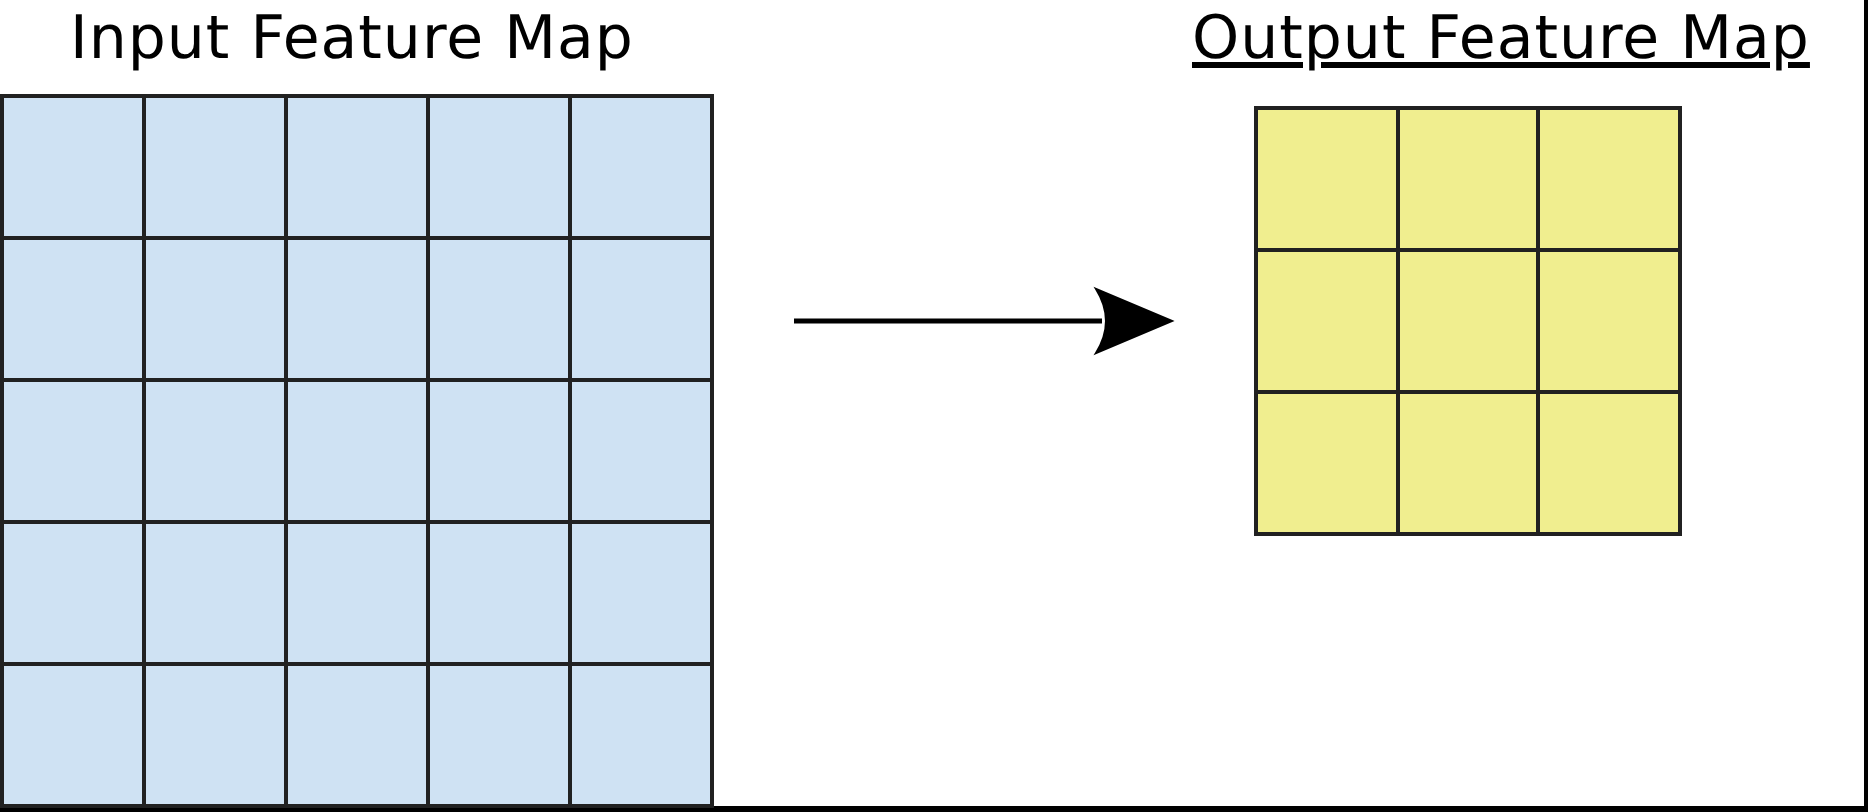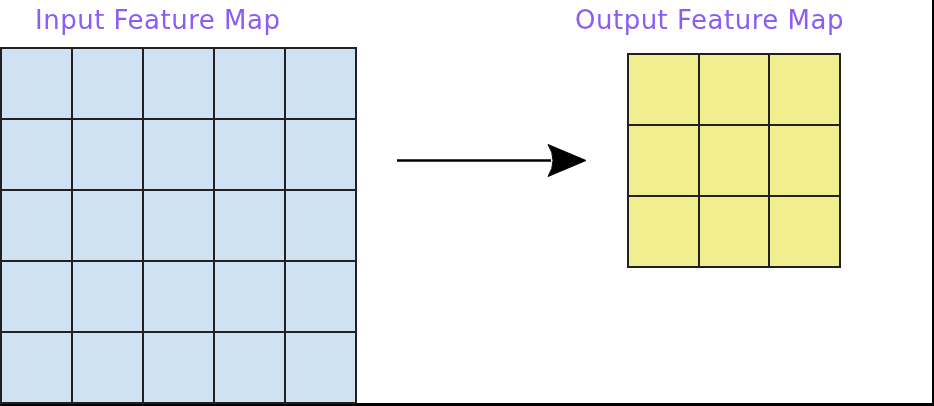--- a/index.html
+++ b/index.html
@@ -11,28 +11,28 @@
   .canvas {
     position: relative;
     width: 934px; height: 406px;
     background: var(--bg, #ffffff);
     border-right: 2px solid var(--frame, #000);
     border-bottom: 3px solid var(--frame, #000);
   }
   .map-title {
     position: absolute;
     top: 2px;
-    font-size: 26px;
+    font-size: 30px;
     line-height: 36px;
-    color: #8b5cf6;
+    color: #000000;
     white-space: nowrap;
     letter-spacing: 0.5px;
   }
   .title-input  { left: 35px; }
-  .title-output { left: 575px; }
+  .title-output { left: 596px; text-decoration: underline; }
   .feature-grid {
     position: absolute;
     display: grid;
     padding: 2px;
     gap: 2px;
   }
   .grid-input  { left: 0px;   top: 47px; width: 357px; height: 357px; }
   .grid-output { left: 627px; top: 53px; width: 214px; height: 215px; }
   .cell { width: 100%; height: 100%; }
   .arrow-svg {

